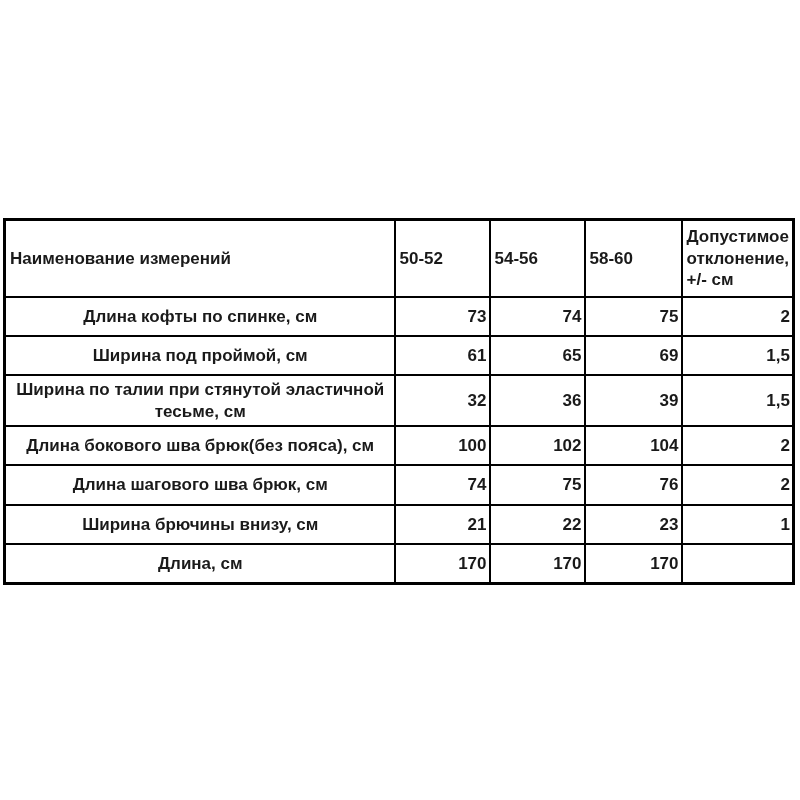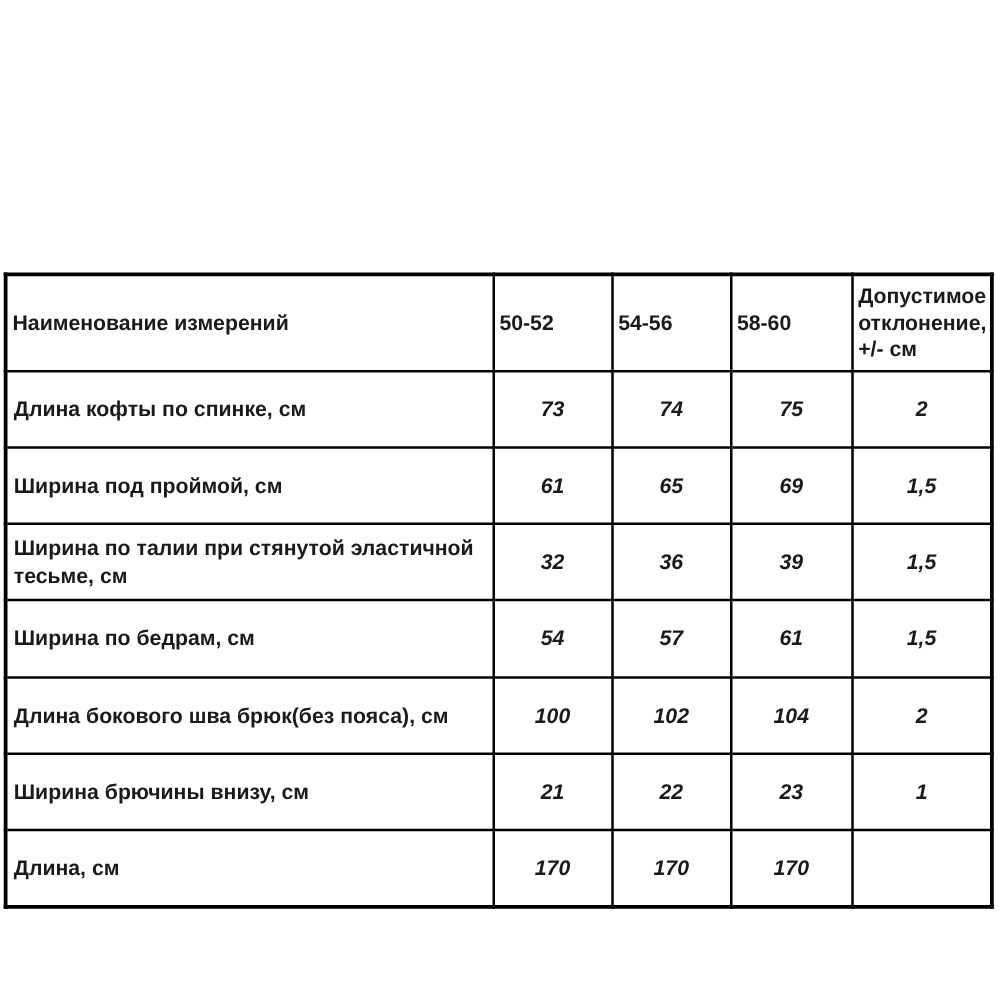--- a/index.html
+++ b/index.html
@@ -32,29 +32,28 @@
     overflow: hidden;
     line-height: 1.25;
   }
   table.size-chart th {
     text-align: left;
     vertical-align: middle;
     padding: 2px 4px;
     font-size: 17px;
   }
   table.size-chart td.label {
-    text-align: left;
+    text-align: center;
     vertical-align: middle;
     padding: 1px 4px 1px 5px;
   }
   table.size-chart td.val {
-    text-align: center;
+    text-align: right;
     vertical-align: middle;
-    padding: 19px 2px;
-    font-style: italic;
+    padding: 8px 2px;
   }
   tr.header-row  { height: 77px; }
   tr.data-row    { height: 26px; }
   tr.tall-row    { height: 51px; }
 </style>
 </head>
 <body>
 
 <div class="page">
   <table class="size-chart">
@@ -90,31 +89,31 @@
         <td class="val">1,5</td>
       </tr>
       <tr class="tall-row">
         <td class="label">Ширина по талии при стянутой эластичной тесьме, см</td>
         <td class="val">32</td>
         <td class="val">36</td>
         <td class="val">39</td>
         <td class="val">1,5</td>
       </tr>
       <tr class="data-row">
-        <td class="label">Ширина по бедрам, см</td>
-        <td class="val">54</td>
-        <td class="val">57</td>
-        <td class="val">61</td>
-        <td class="val">1,5</td>
-      </tr>
-      <tr class="data-row">
         <td class="label">Длина бокового шва брюк(без пояса), см</td>
         <td class="val">100</td>
         <td class="val">102</td>
         <td class="val">104</td>
+        <td class="val">2</td>
+      </tr>
+      <tr class="data-row">
+        <td class="label">Длина шагового шва брюк, см</td>
+        <td class="val">74</td>
+        <td class="val">75</td>
+        <td class="val">76</td>
         <td class="val">2</td>
       </tr>
       <tr class="data-row">
         <td class="label">Ширина брючины внизу, см</td>
         <td class="val">21</td>
         <td class="val">22</td>
         <td class="val">23</td>
         <td class="val">1</td>
       </tr>
       <tr class="data-row">

